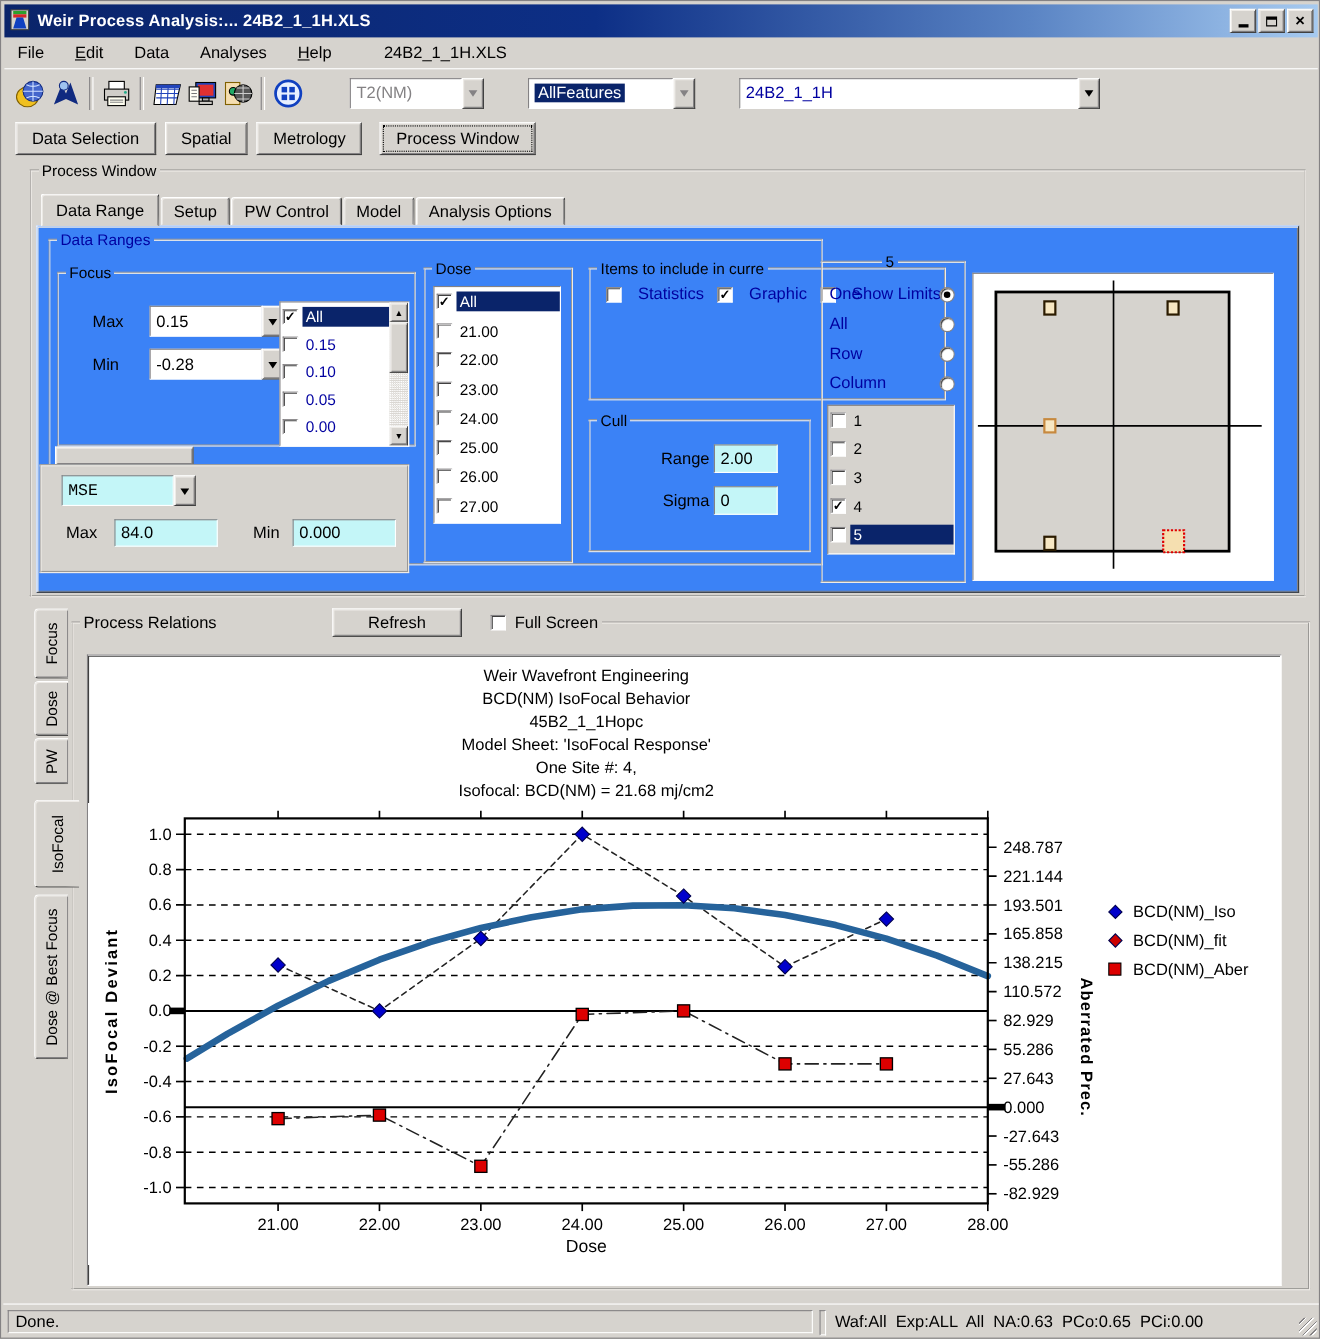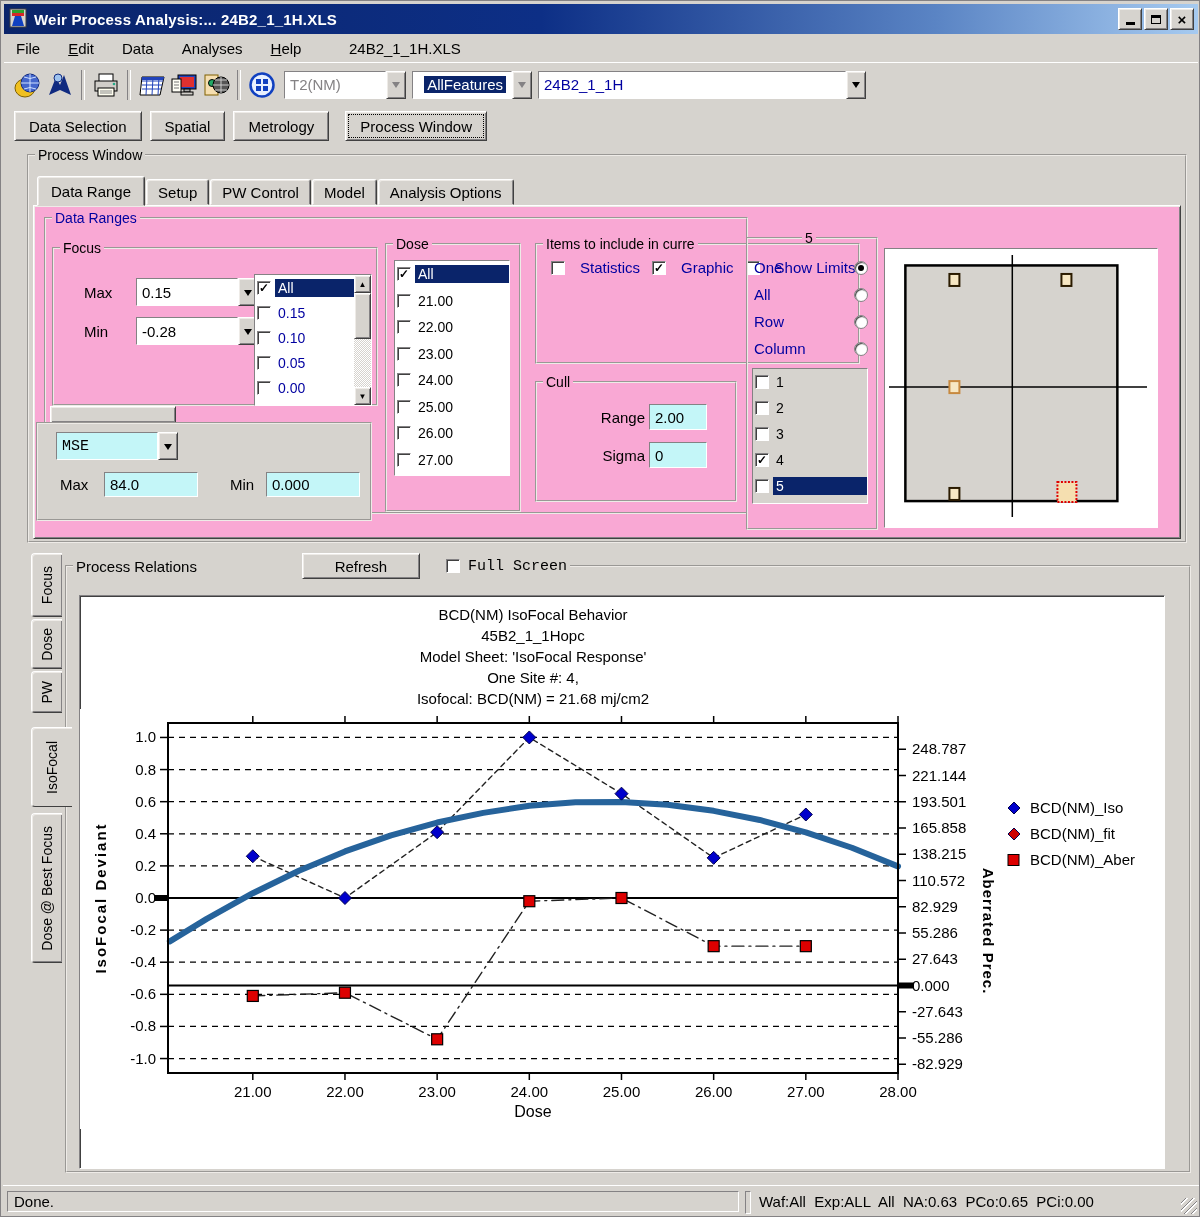--- a/index.html
+++ b/index.html
@@ -23,42 +23,42 @@
   .gl-min{width:9px;height:3px;background:#000;margin-top:9px;}
   .gl-max{width:10px;height:9px;border:1px solid #000;border-top:3px solid #000;box-sizing:border-box;}
   .gl-close{font-weight:bold;font-size:15px;line-height:15px;}
   
   .menubar{position:absolute;left:3px;top:33px;width:1194px;height:28px;display:flex;
     align-items:center;padding-left:12px;box-sizing:border-box;font-size:15px;}
   .menu-item{margin-right:28px;}
   .doc-label{position:absolute;left:345px;}
   
   .toolbar{position:absolute;left:3px;top:61px;width:1194px;height:44px;display:flex;
-    align-items:center;padding:16px 8px;box-sizing:border-box;border-top:1px solid #fff;}
+    align-items:center;padding:16px 8px;box-sizing:border-box;border-top:1px solid #fff;gap:34px;}
   .tb-icon{width:32px;height:32px;display:flex;align-items:center;justify-content:center;}
   .sep{width:2px;height:30px;border-left:1px solid #848284;border-right:1px solid #fff;margin:0 5px;}
   .combo{display:flex;height:28px;margin-left:6px;}
   .combo-field{background:#fff;display:flex;align-items:center;padding:0 5px;font-size:15px;box-sizing:border-box;height:28px;}
   .combo-arrow{width:20px;height:28px;display:flex;align-items:center;justify-content:center;box-sizing:border-box;}
   .tri{width:0;height:0;border:4px solid transparent;border-top:6px solid #000;margin-top:5px;}
   .tri.dis{border-top-color:#848284;}
   .hl{background:#0a246a;color:#fff;padding:0 3px;}
   
   .navrow{position:absolute;left:3px;top:107px;height:36px;display:flex;align-items:center;padding-left:10px;gap:8px;}
   .navbtn{height:30px;padding:0 14px;font-size:15px;font-family:"Liberation Sans",sans-serif;display:flex;align-items:center;cursor:default;}
   .navbtn.active{margin-left:8px;outline:1px dotted #000;outline-offset:-4px;}
   
   .tabwrap{position:absolute;left:4px;top:14px;right:4px;}
   .tabstrip{display:flex;height:28px;align-items:flex-end;padding-left:4px;}
   .tab{padding:4px 11px 3px;font-size:15px;background:#d6d3ce;
        border:1px solid;border-color:#fff #404040 transparent #fff;
        box-shadow:inset 1px 1px 0 #eeebe7, inset -1px 0 0 #848284;
        border-radius:3px 3px 0 0;margin-right:1px;position:relative;}
   .tab.active{padding:6px 13px 5px;z-index:3;top:1px;}
-  .tabpage{position:relative;height:332px;background:#f9a8d4;
+  .tabpage{position:relative;height:332px;background:#3b82f6;
        border:1px solid;border-color:#fff #404040 #404040 #fff;
        box-shadow:inset 1px 1px 0 #eeebe7, inset -1px -1px 0 #848284;}
   
   .lbl{font-size:15px;}
   .field{box-sizing:border-box;display:flex;align-items:center;padding:0 5px;font-size:15px;}
   .cyan{background:#c4f6f8;}
   .listbox{position:absolute;background:#fff;display:flex;flex-direction:column;overflow:hidden;}
   .lrow{display:flex;align-items:center;gap:4px;padding-left:2px;flex:0 0 auto;}
   .cb{width:14px;height:14px;background:#fff;border:1px solid;border-color:#848284 #fff #fff #848284;
       box-shadow:inset 1px 1px 0 #404040;box-sizing:border-box;display:flex;align-items:center;justify-content:center;
@@ -190,21 +190,21 @@
           </svg>
         </span>
       </span>
     <span class="combo">
       <span class="combo-field sunken-flat" style="width:102px;color:#848284;">T2(NM)</span>
       <span class="combo-arrow raised">
           <span class="tri dis"></span>
         </span>
     </span>
     <span class="combo">
-      <span class="combo-field sunken-flat" style="width:100px;justify-content:flex-end;">
+      <span class="combo-field sunken-flat" style="width:132px;">
           <span class="hl">AllFeatures</span>
         </span>
       <span class="combo-arrow raised">
           <span class="tri dis"></span>
         </span>
     </span>
     <span class="combo">
       <span class="combo-field sunken-flat" style="width:308px;color:#0000a0;">24B2_1_1H</span>
       <span class="combo-arrow raised">
           <span class="tri"></span>
@@ -446,24 +446,25 @@
       <div class="vtab" style="top: 260px; height: 148px;">
         <span>Dose @ Best Focus</span>
       </div>
     </div>
 
   <fieldset style="left:64px;top:552px;width:1122px;height:616px;">
     <legend class="rel-legend">
       <span>Process Relations</span>
       <button class="btn raised" style="margin-left:105px;width:118px;height:26px;">Refresh</button>
       <span class="cb" style="margin-left:26px;"></span>
-      <span style="margin-left:8px;font-family:Liberation Mono, monospace;">Full Screen</span>
+      <span style="margin-left:8px;">Full Screen</span>
     </legend>
     <div class="chart-panel">
       <div class="chart-titles" id="chart-titles">
+          <div>Weir Wavefront Engineering</div>
           <div>BCD(NM) IsoFocal Behavior</div>
           <div>45B2_1_1Hopc</div>
           <div>Model Sheet: 'IsoFocal Response'</div>
           <div>One Site #: 4,</div>
           <div>Isofocal: BCD(NM) = 21.68 mj/cm2</div>
         </div>
       <svg id="chart-svg" width="1084" height="420" viewBox="0 0 1084 420">
           <rect x="0" y="0" width="1084" height="420" fill="#ffffff"></rect>
           <line x1="88" y1="28.449541284403722" x2="818" y2="28.449541284403722" stroke="#000" stroke-width="1.3" stroke-dasharray="6 5"></line>
           <line x1="88" y1="60.55963302752292" x2="818" y2="60.55963302752292" stroke="#000" stroke-width="1.3" stroke-dasharray="6 5"></line>

